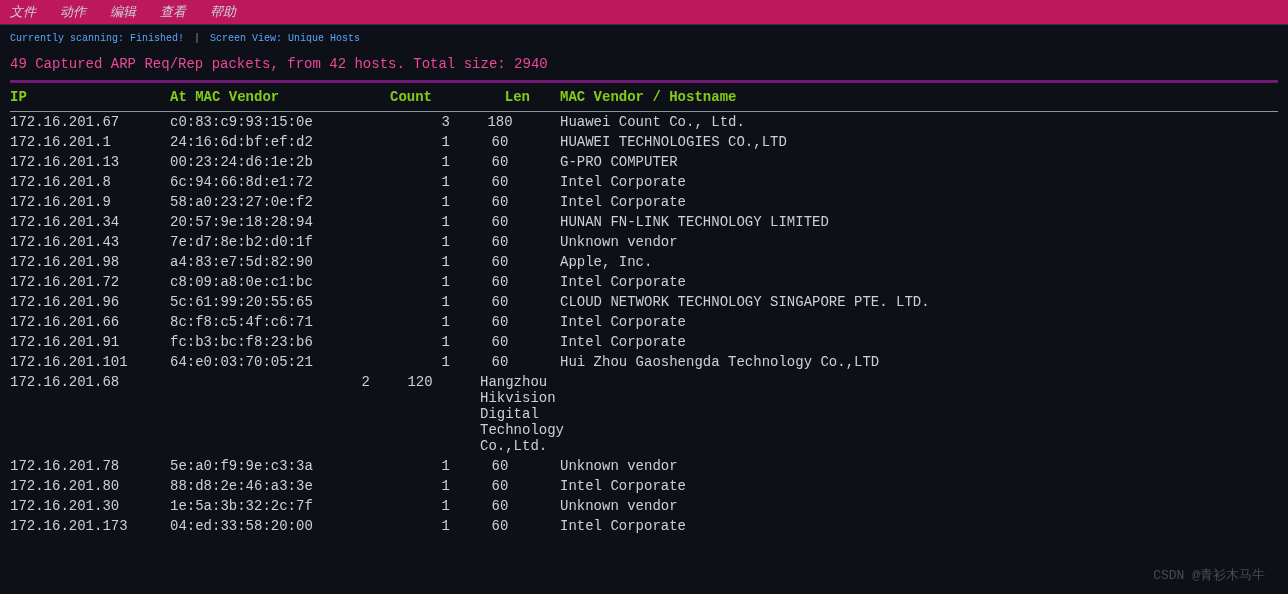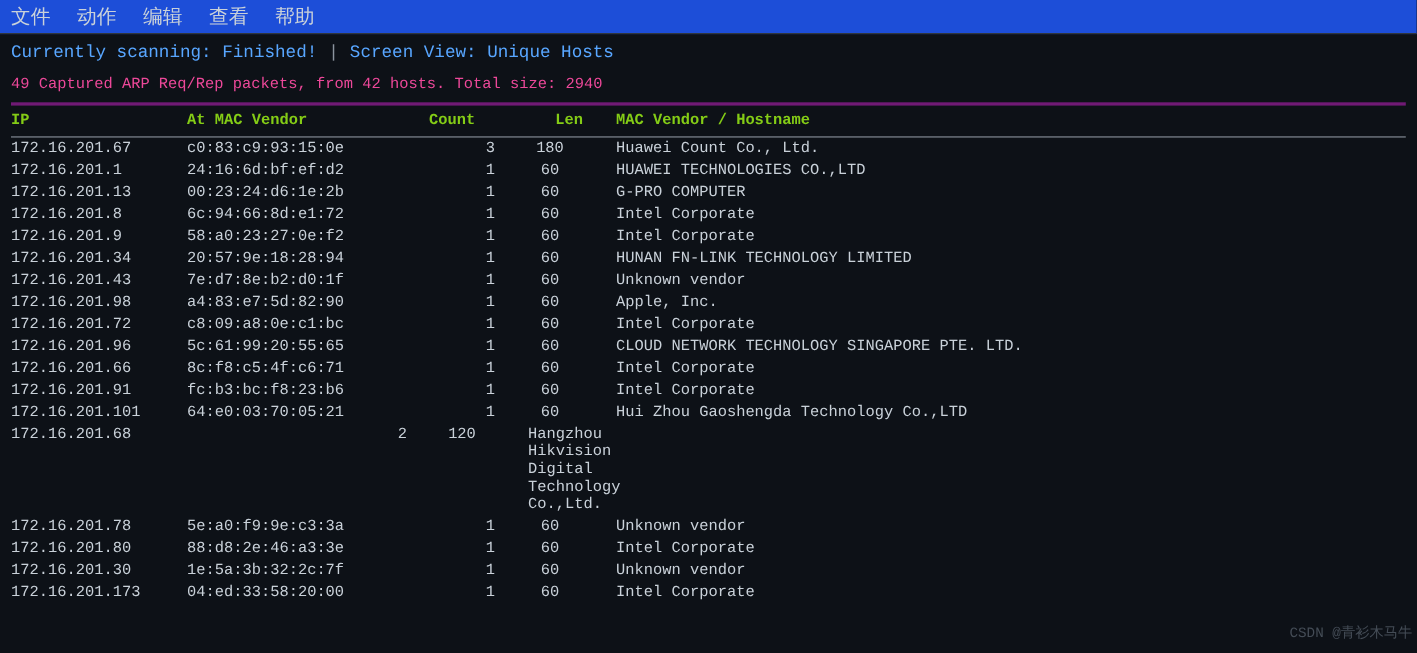--- a/index.html
+++ b/index.html
@@ -12,37 +12,38 @@
       background-color: #0d1117;
       color: #c9d1d9;
       font-family: 'Courier New', Courier, monospace;
       font-size: 14px;
       width: 1288px;
       min-height: 594px;
       overflow: hidden;
     }
 
     #menu-bar {
-      background-color: #1d4ed8;
+      background-color: #be185d;
       padding: 2px 6px;
-      font-size: 18px;
+      font-size: 13px;
       color: #c9d1d9;
       display: flex;
       gap: 16px;
       border-bottom: 1px solid #30363d;
+      font-style: italic;
     }
 
     .menu-item {
       cursor: pointer;
       padding: 1px 4px;
     }
 
     #status-bar {
       padding: 8px 10px;
-      font-size: 16px;
+      font-size: 10px;
       color: #58a6ff;
       display: flex;
       align-items: center;
       gap: 10px;
     }
 
     #status-bar .separator {
       color: #8b949e;
     }
 
@@ -89,21 +90,21 @@
       padding-right: 20px;
     }
 
     .table-row .col-vendor {
       padding-left: 10px;
     }
 
     #watermark {
       position: fixed;
       bottom: 10px;
-      right: 4px;
+      right: 23px;
       font-size: 13px;
       color: #444c56;
       font-family: 'Courier New', Courier, monospace;
     }
   </style>
 </head>
 <body>
 
 <div id="menu-bar">
   <span class="menu-item">文件</span>

